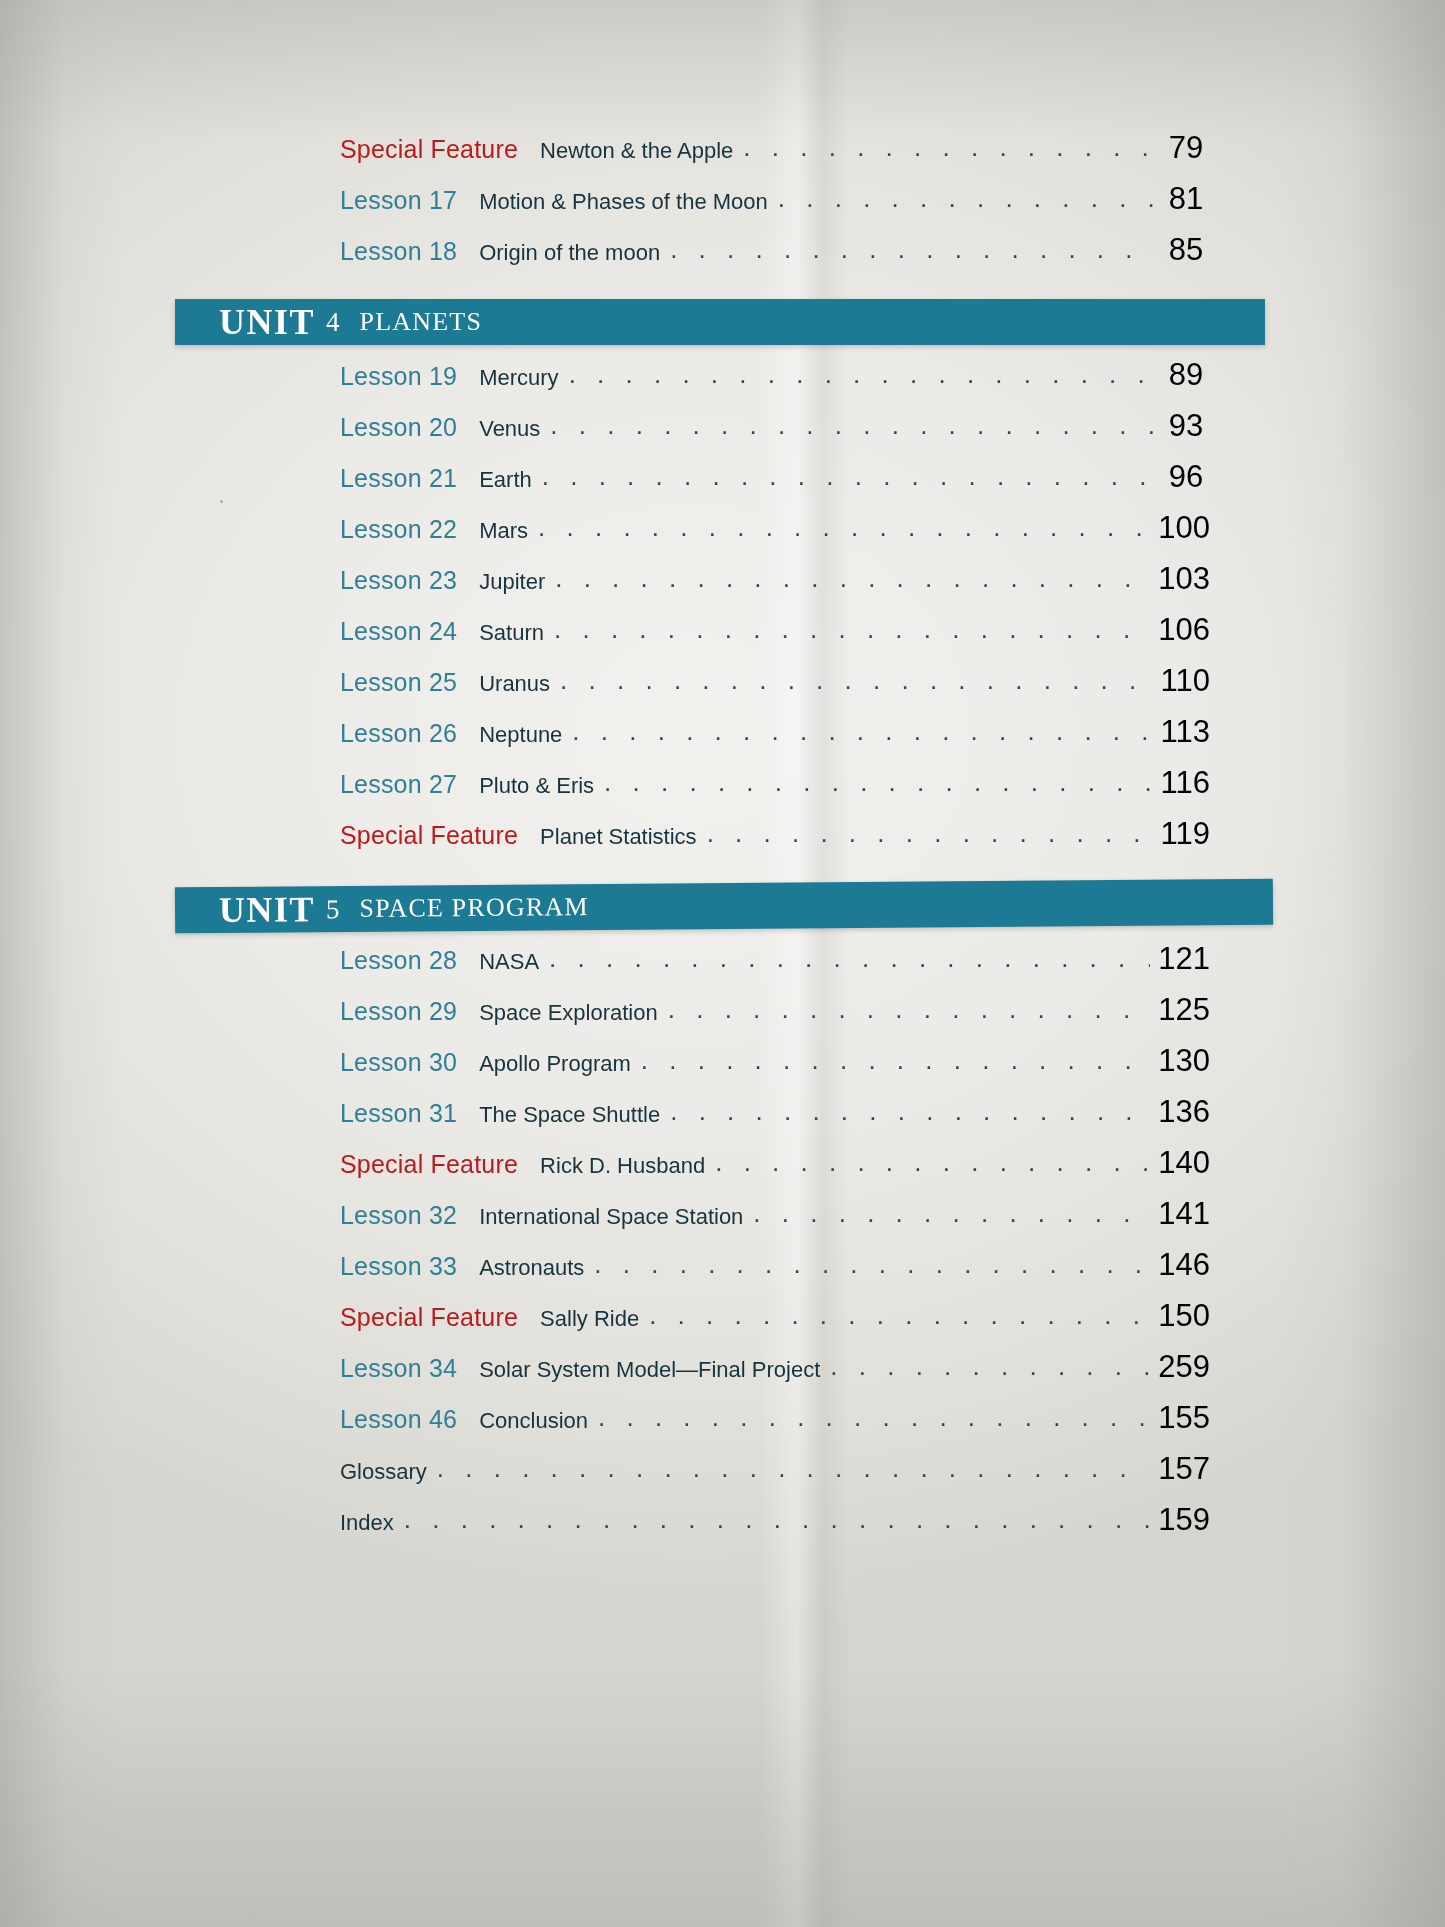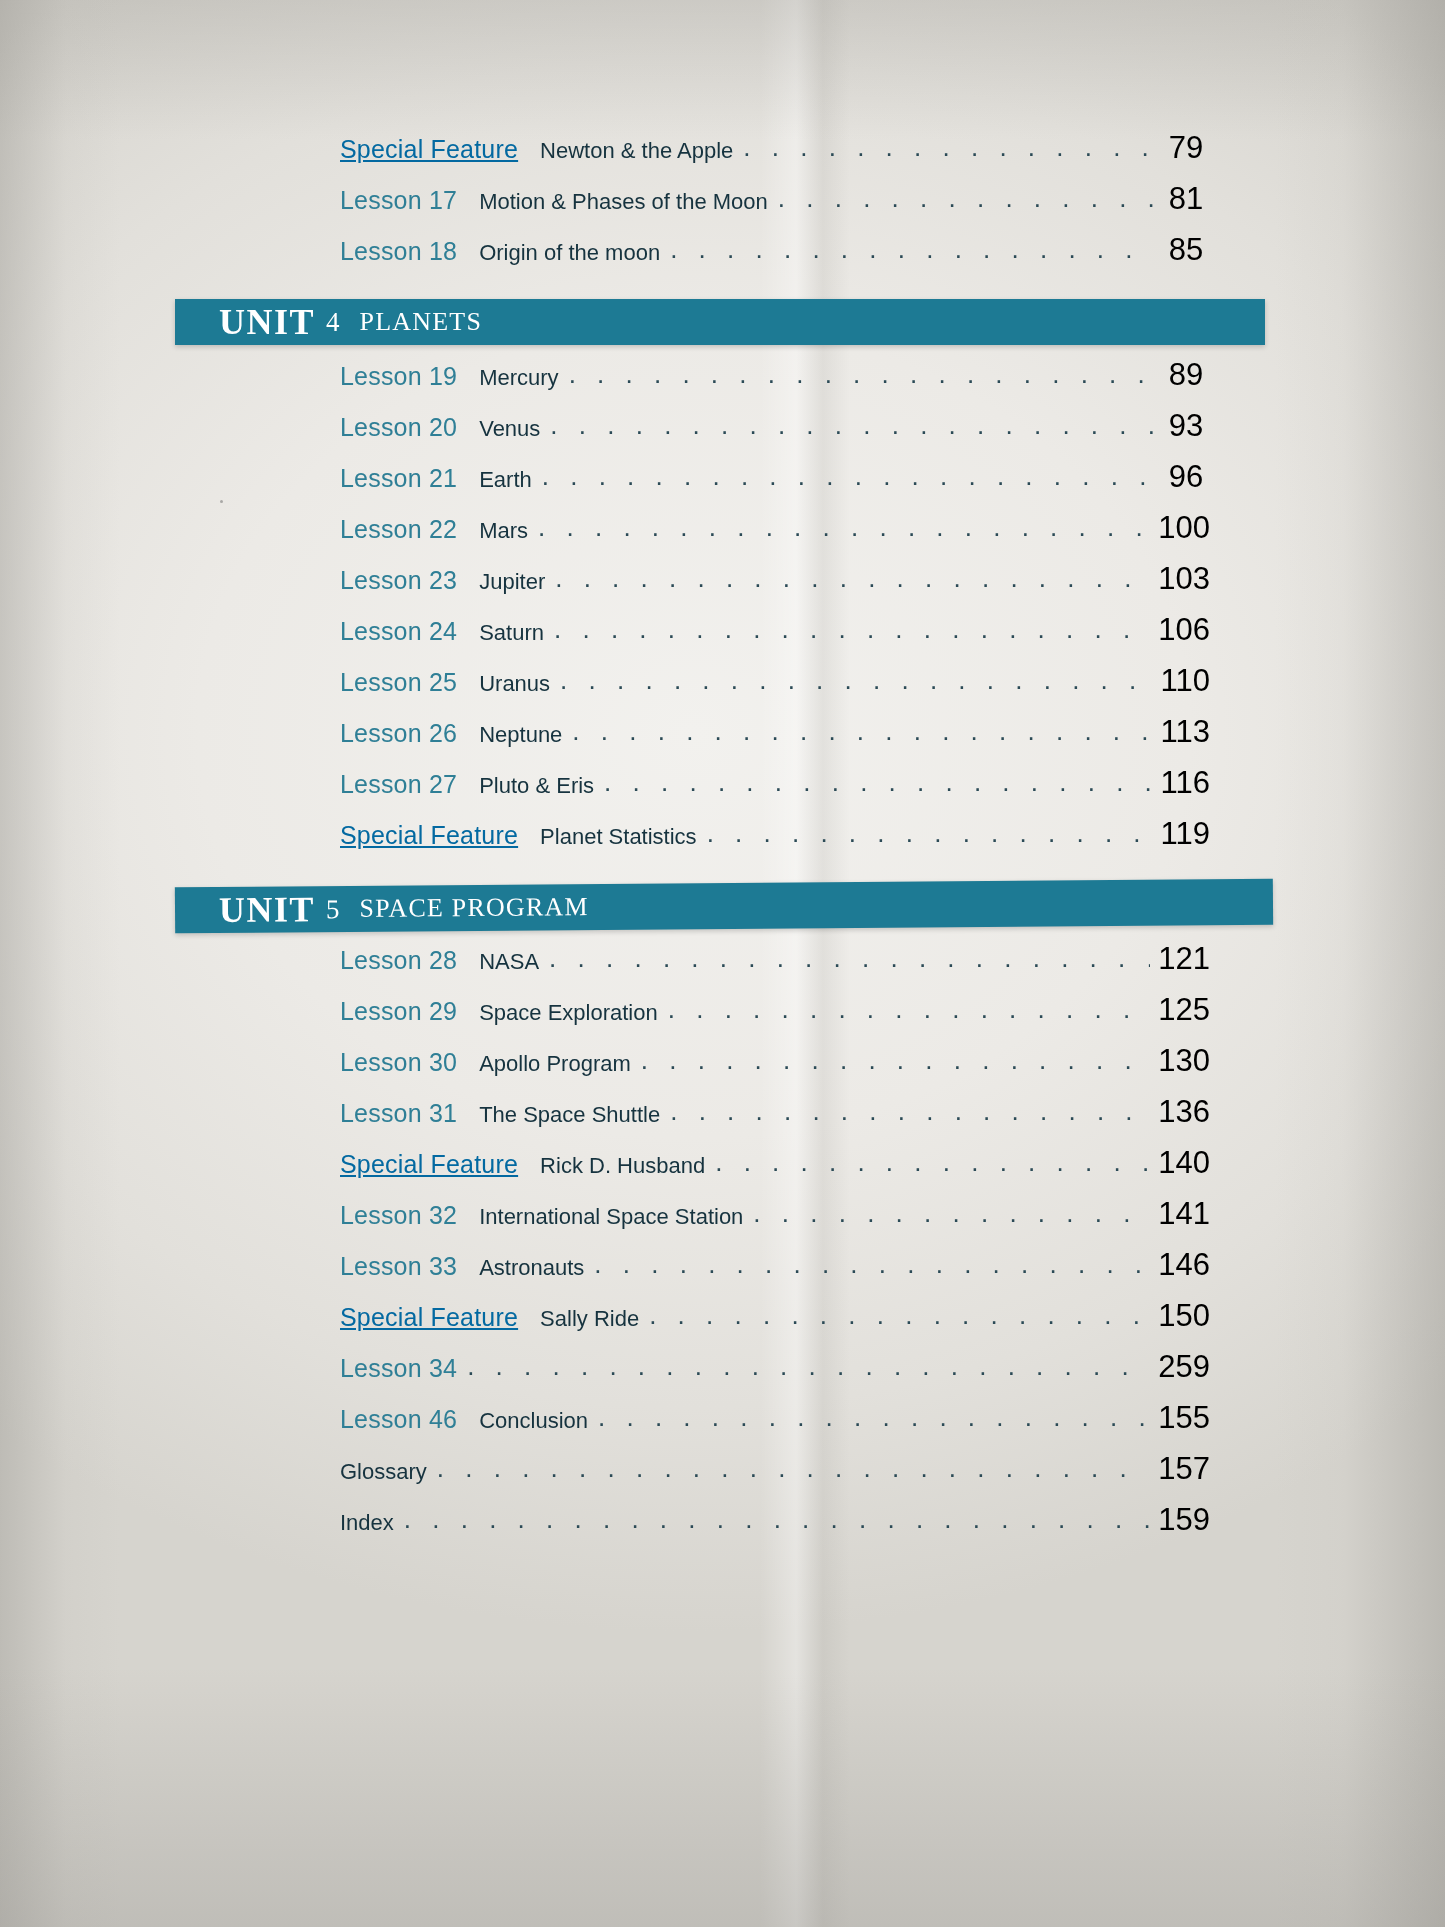--- a/index.html
+++ b/index.html
@@ -77,22 +77,21 @@
     color: #1f7a92;
   }
   .entry .label {
     color: #2f7f96;
     font-size: 25px;
     letter-spacing: 0.2px;
     white-space: nowrap;
     flex: 0 0 auto;
   }
   .entry .label.special {
-    color: #0369a1;
-    text-decoration: underline;
+    color: #b91c1c;
   }
   .entry .title {
     color: #16333f;
     font-size: 22px;
     white-space: nowrap;
     flex: 0 0 auto;
     margin-left: 22px;
   }
   .entry .dots {
     flex: 1 1 auto;
@@ -316,20 +315,21 @@
         <span class="page-no">146</span>
       </div>
       <div class="entry">
         <span class="label special">Special Feature</span>
         <span class="title">Sally Ride</span>
         <span class="dots">. . . . . . . . . . . . . . . . . . . . . . . . . . . . . . . . . . . . . . . . . . . . . . . . . . .</span>
         <span class="page-no">150</span>
       </div>
       <div class="entry">
         <span class="label">Lesson 34</span>
+        <span class="title">Solar System Model—Final Project</span>
         <span class="dots">. . . . . . . . . . . . . . . . . . . . . . . . . . . . . . . . . . . . . . . . . . . . . . . . . . .</span>
         <span class="page-no">259</span>
       </div>
       <div class="entry">
         <span class="label">Lesson 46</span>
         <span class="title">Conclusion</span>
         <span class="dots">. . . . . . . . . . . . . . . . . . . . . . . . . . . . . . . . . . . . . . . . . . . . . . . . . . .</span>
         <span class="page-no">155</span>
       </div>
     </div>

